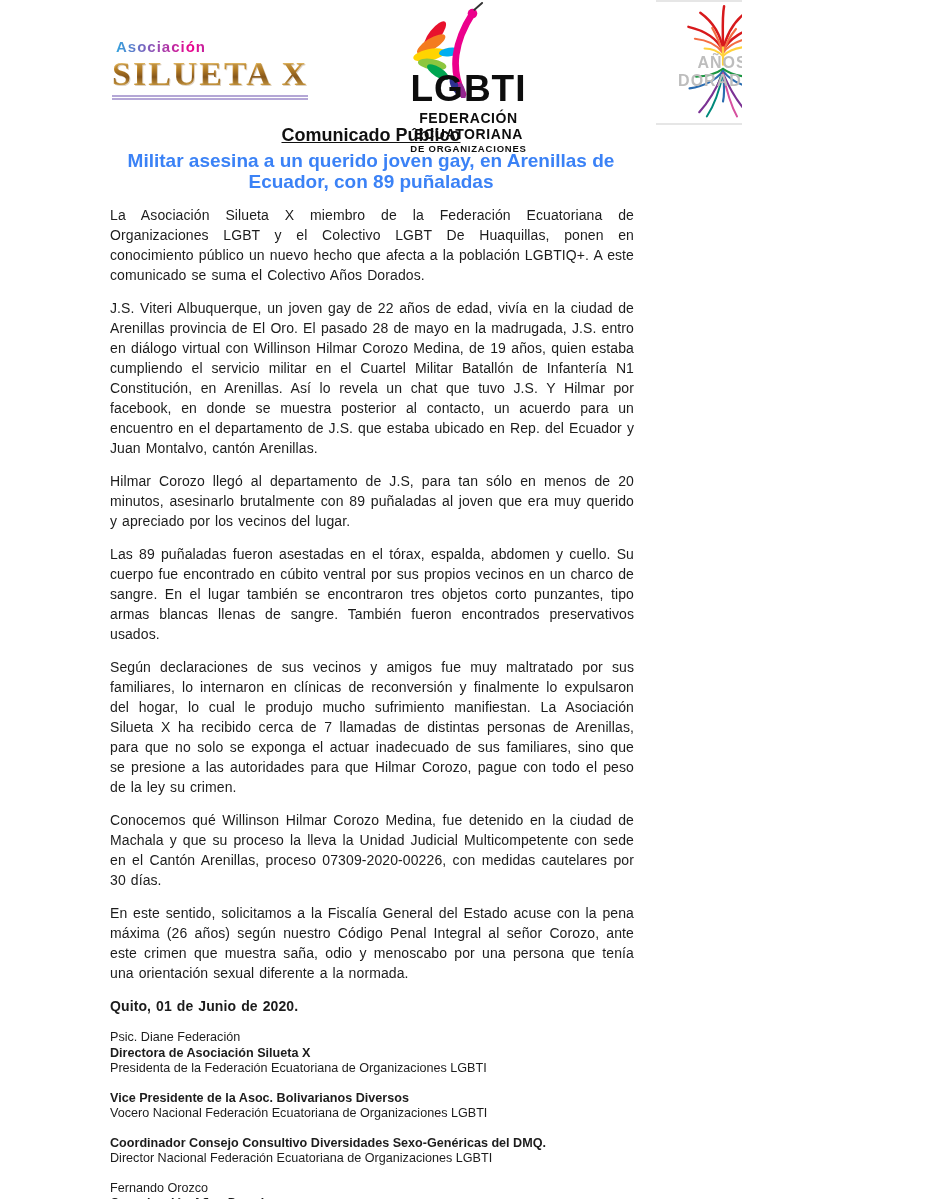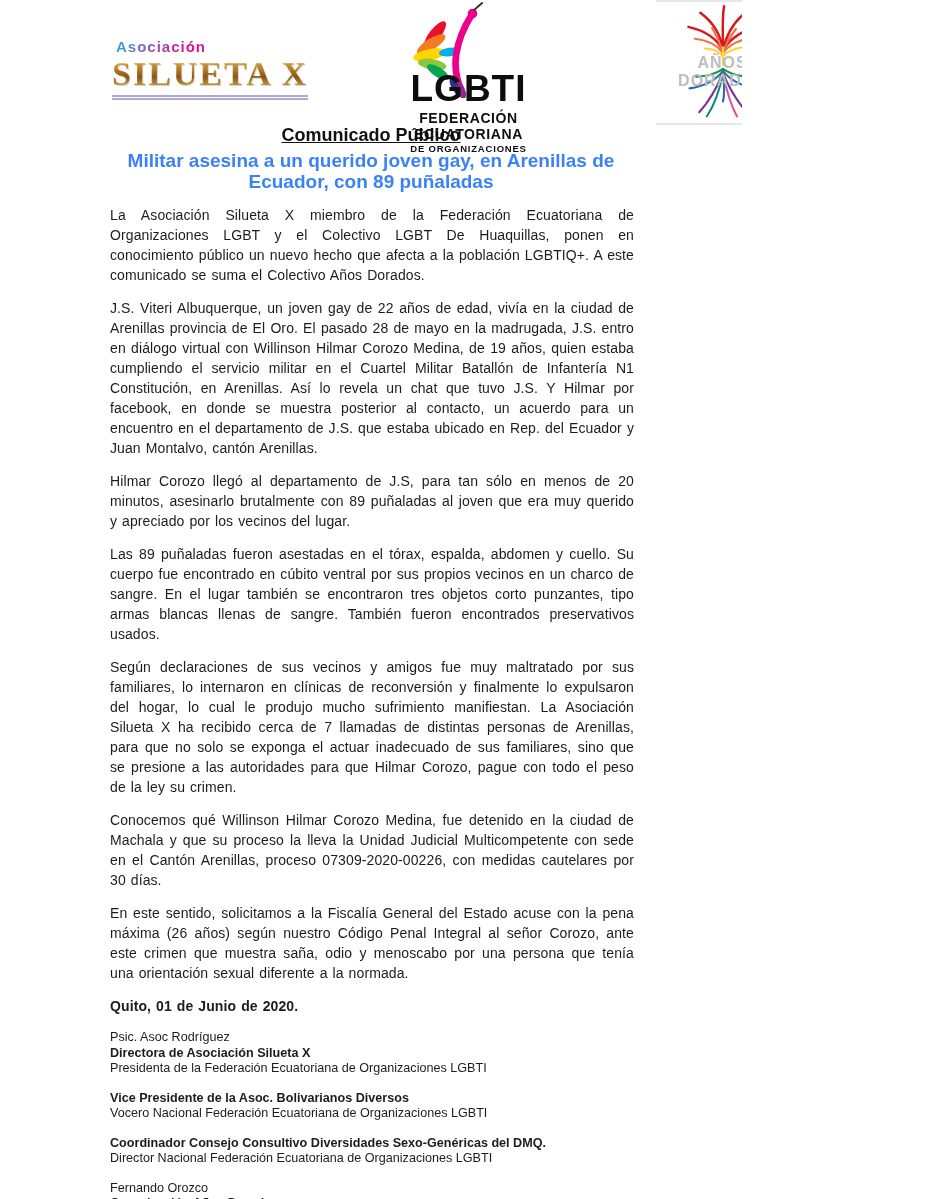--- a/index.html
+++ b/index.html
@@ -176,21 +176,21 @@
     <p>La Asociación Silueta X miembro de la Federación Ecuatoriana de Organizaciones LGBT y el Colectivo LGBT De Huaquillas, ponen en conocimiento público un nuevo hecho que afecta a la población LGBTIQ+. A este comunicado se suma el Colectivo Años Dorados.</p>
     <p>J.S. Viteri Albuquerque, un joven gay de 22 años de edad, vivía en la ciudad de Arenillas provincia de El Oro. El pasado 28 de mayo en la madrugada, J.S. entro en diálogo virtual con Willinson Hilmar Corozo Medina, de 19 años, quien estaba cumpliendo el servicio militar en el Cuartel Militar Batallón de Infantería N1 Constitución, en Arenillas. Así lo revela un chat que tuvo J.S. Y Hilmar por facebook, en donde se muestra posterior al contacto, un acuerdo para un encuentro en el departamento de J.S. que estaba ubicado en Rep. del Ecuador y Juan Montalvo, cantón Arenillas.</p>
     <p>Hilmar Corozo llegó al departamento de J.S, para tan sólo en menos de 20 minutos, asesinarlo brutalmente con 89 puñaladas al joven que era muy querido y apreciado por los vecinos del lugar.</p>
     <p>Las 89 puñaladas fueron asestadas en el tórax, espalda, abdomen y cuello. Su cuerpo fue encontrado en cúbito ventral por sus propios vecinos en un charco de sangre. En el lugar también se encontraron tres objetos corto punzantes, tipo armas blancas llenas de sangre. También fueron encontrados preservativos usados.</p>
     <p>Según declaraciones de sus vecinos y amigos fue muy maltratado por sus familiares, lo internaron en clínicas de reconversión y finalmente lo expulsaron del hogar, lo cual le produjo mucho sufrimiento manifiestan. La Asociación Silueta X ha recibido cerca de 7 llamadas de distintas personas de Arenillas, para que no solo se exponga el actuar inadecuado de sus familiares, sino que se presione a las autoridades para que Hilmar Corozo, pague con todo el peso de la ley su crimen.</p>
     <p>Conocemos qué Willinson Hilmar Corozo Medina, fue detenido en la ciudad de Machala y que su proceso la lleva la Unidad Judicial Multicompetente con sede en el Cantón Arenillas, proceso 07309-2020-00226, con medidas cautelares por 30 días.</p>
     <p>En este sentido, solicitamos a la Fiscalía General del Estado acuse con la pena máxima (26 años) según nuestro Código Penal Integral al señor Corozo, ante este crimen que muestra saña, odio y menoscabo por una persona que tenía una orientación sexual diferente a la normada.</p>
     <p class="dateline">Quito, 01 de Junio de 2020.</p>
 
     <div class="sig-block">
-      <div class="sig-line">Psic. Asoc Rodríguez</div>
+      <div class="sig-line">Psic. Diane Federación</div>
       <div class="sig-line sig-role">Directora de Asociación Silueta X</div>
       <div class="sig-line">Presidenta de la Federación Ecuatoriana de Organizaciones LGBTI</div>
     </div>
     <div class="sig-block">
       <div class="sig-line sig-role">Vice Presidente de la Asoc. Bolivarianos Diversos</div>
       <div class="sig-line">Vocero Nacional Federación Ecuatoriana de Organizaciones LGBTI</div>
     </div>
     <div class="sig-block">
       <div class="sig-line sig-role">Coordinador Consejo Consultivo Diversidades Sexo-Genéricas del DMQ.</div>
       <div class="sig-line">Director Nacional Federación Ecuatoriana de Organizaciones LGBTI</div>

